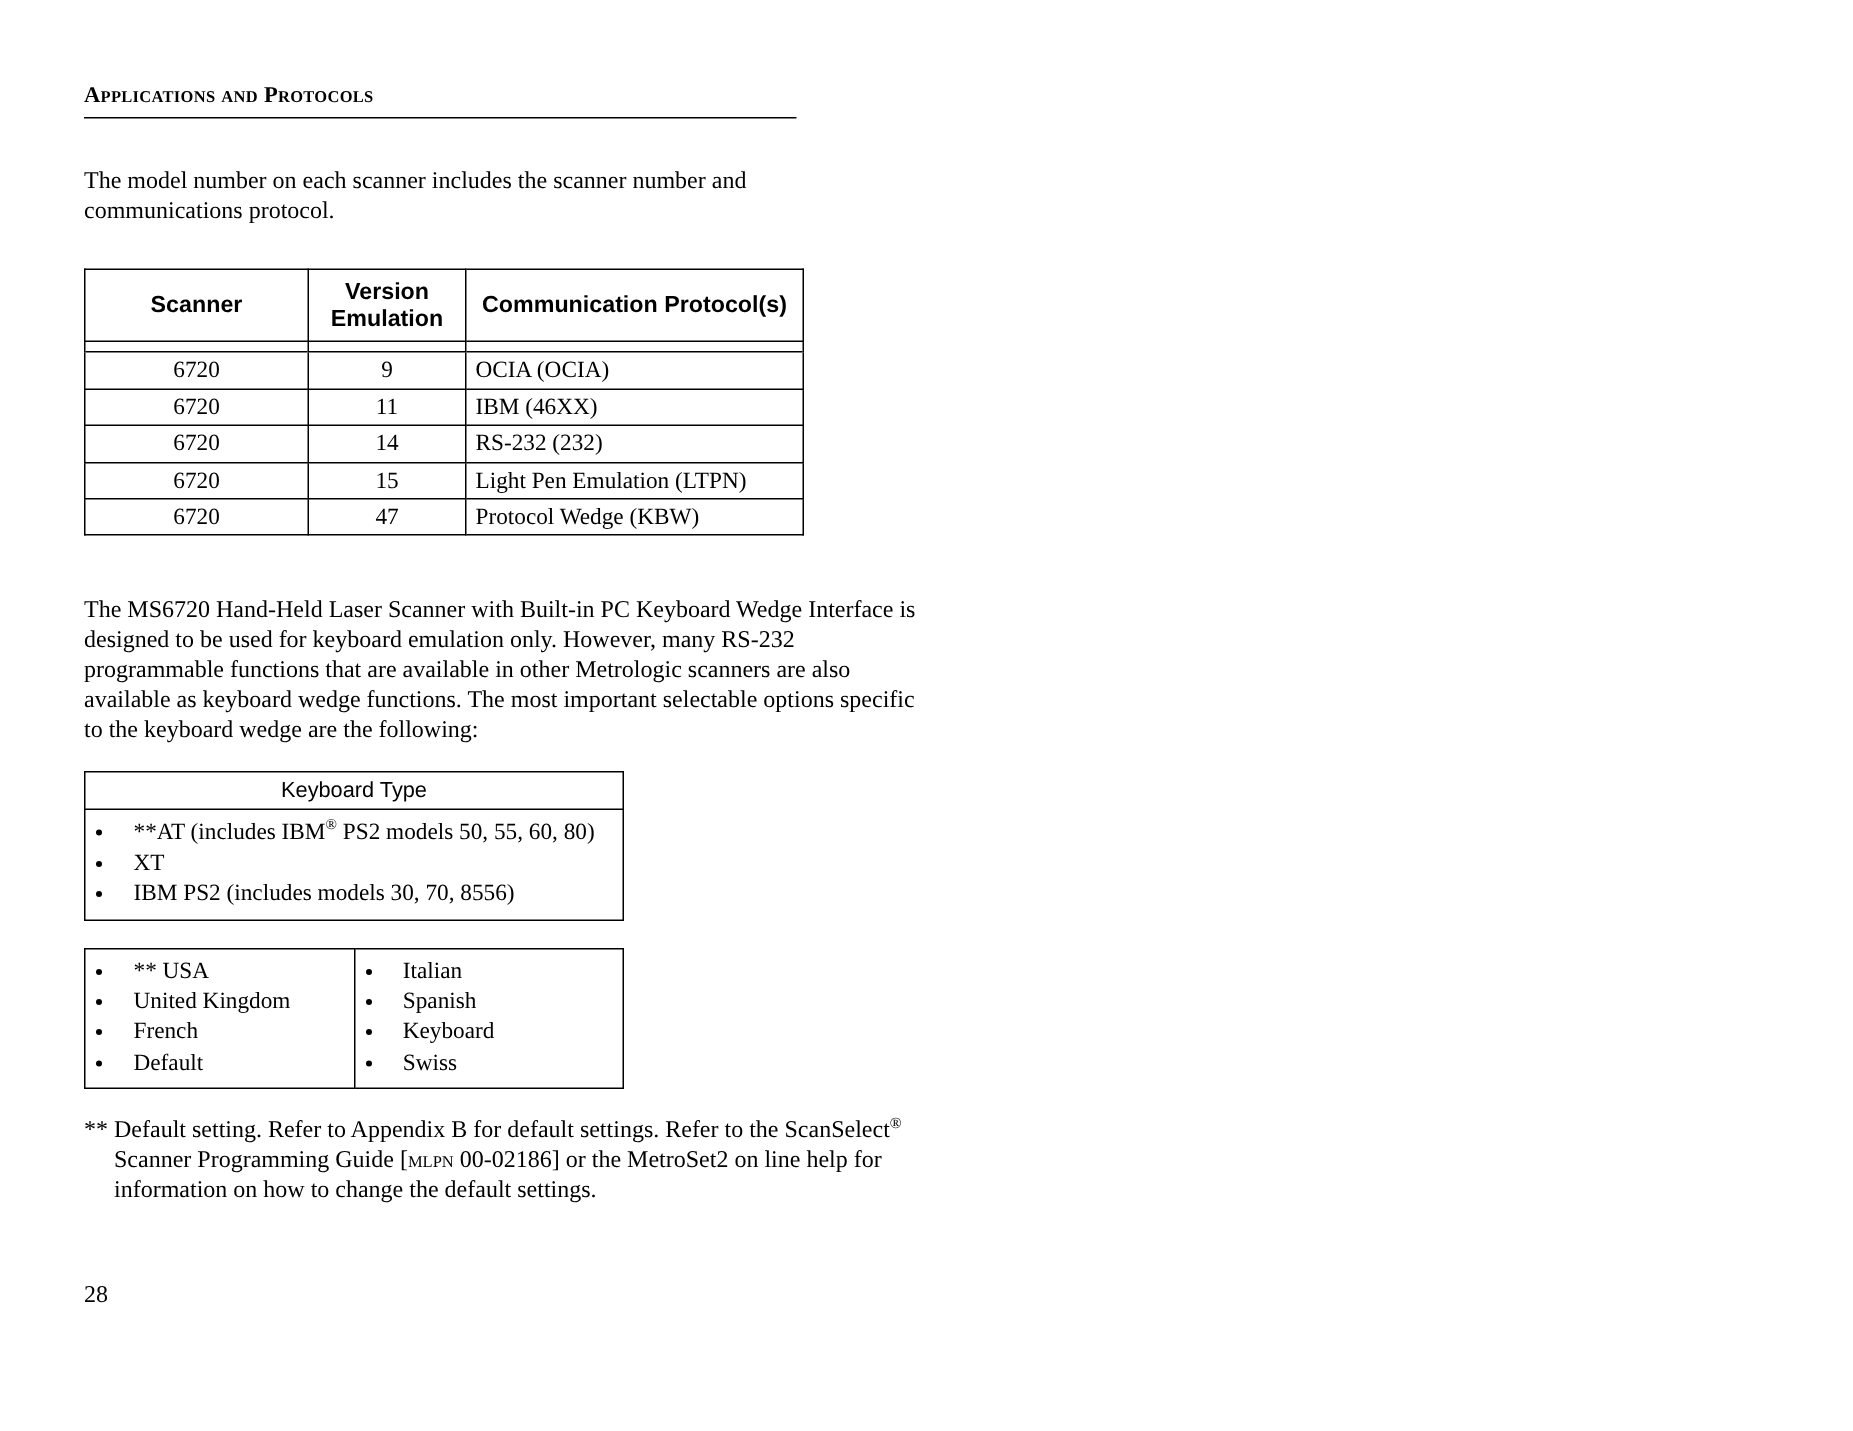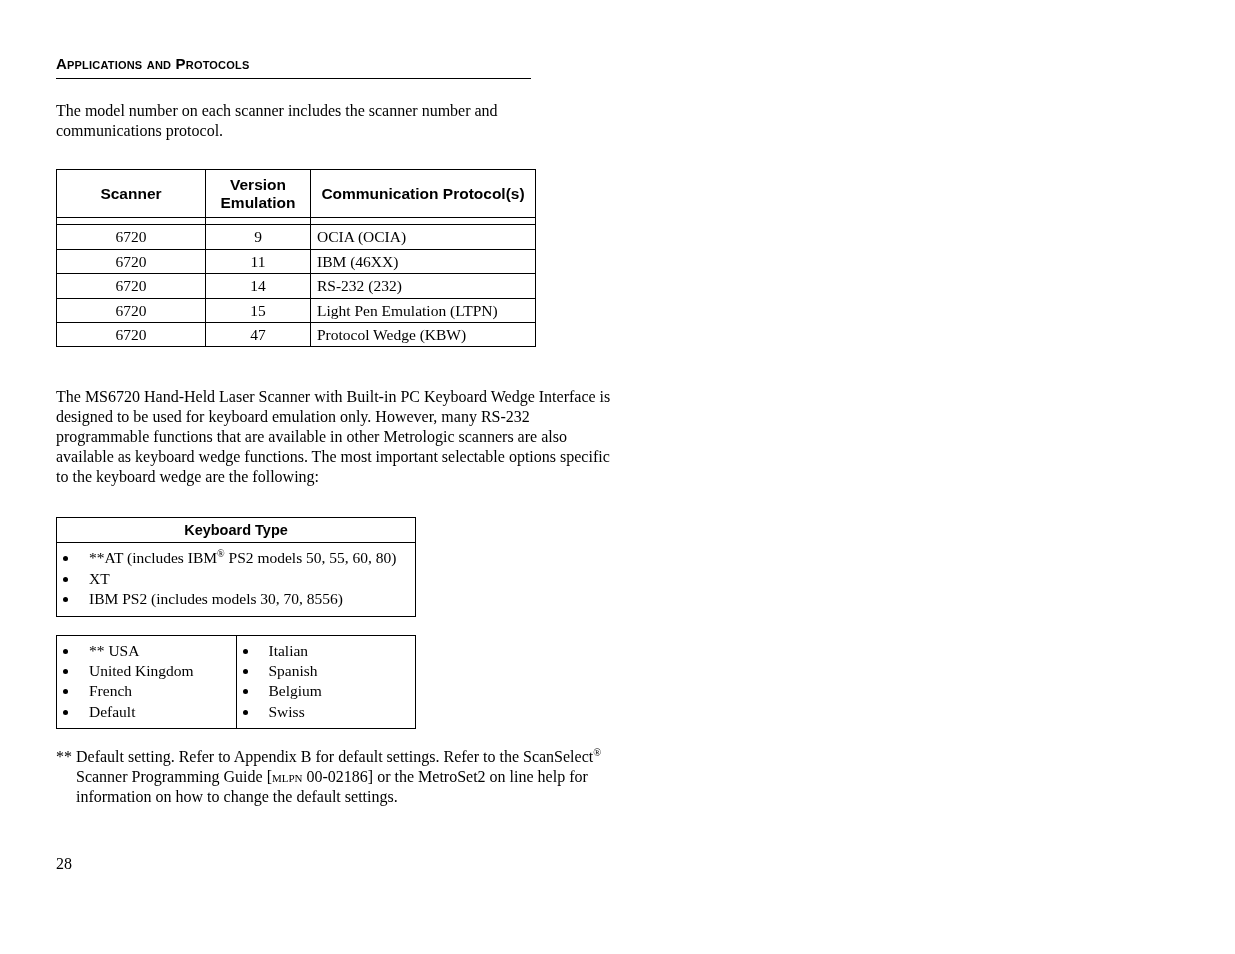--- a/index.html
+++ b/index.html
@@ -7,29 +7,29 @@
     font-size: 16px;
     background: #fff;
     color: #000;
     margin: 0;
     padding: 55px 60px 40px 56px;
     width: 1235px;
     box-sizing: border-box;
     line-height: 1.25;
   }
   .section-title {
-    font-family: Liberation Sans, sans-serif;
+    font-family: Liberation Serif, serif;
     font-weight: bold;
     font-size: 15px;
     font-variant: small-caps;
     letter-spacing: 0.2px;
     border-bottom: 1.5px solid #000;
     padding-bottom: 4px;
     width: 475px;
-    margin-bottom: 22px;
+    margin-bottom: 32px;
   }
   .intro {
     width: 540px;
     margin-bottom: 28px;
   }
   table.protocols {
     border-collapse: collapse;
     width: 480px;
     margin-bottom: 40px;
   }
@@ -50,30 +50,30 @@
     border-left: 1px solid #000;
     border-right: 1px solid #000;
     border-top: 1px solid #000;
     border-bottom: none;
     height: 6px;
     padding: 0;
   }
   table.protocols td.c { text-align: center; }
   .para2 {
     width: 564px;
-    margin-bottom: 30px;
+    margin-bottom: 17px;
   }
   table.kbd {
     border-collapse: collapse;
     width: 360px;
     margin-bottom: 18px;
   }
   table.kbd th {
     font-family: Arial, Helvetica, sans-serif;
-    font-weight: bold;
+    font-weight: normal;
     border: 1px solid #000;
     padding: 3px 4px;
     font-size: 14.5px;
   }
   table.kbd td {
     border: 1px solid #000;
     padding: 4px 6px 6px 6px;
     vertical-align: top;
     font-size: 15.5px;
   }
@@ -179,21 +179,21 @@
         <li>** USA</li>
         <li>United Kingdom</li>
         <li>French</li>
         <li>Default</li>
       </ul>
     </td>
     <td style="width:50%">
       <ul class="bullets">
         <li>Italian</li>
         <li>Spanish</li>
-        <li>Belgium</li>
+        <li>Keyboard</li>
         <li>Swiss</li>
       </ul>
     </td>
   </tr>
 </tbody>
   </table>
 
 <p class="footnote">
   <span>** </span><span>Default setting.  Refer to Appendix B for default settings.  Refer to the ScanSelect</span><sup>®</sup><span> Scanner Programming Guide [</span><span class="smallcaps">mlpn</span><span> 00-02186] or the MetroSet2 on line help for information on how to change the default settings.</span>
 </p>

